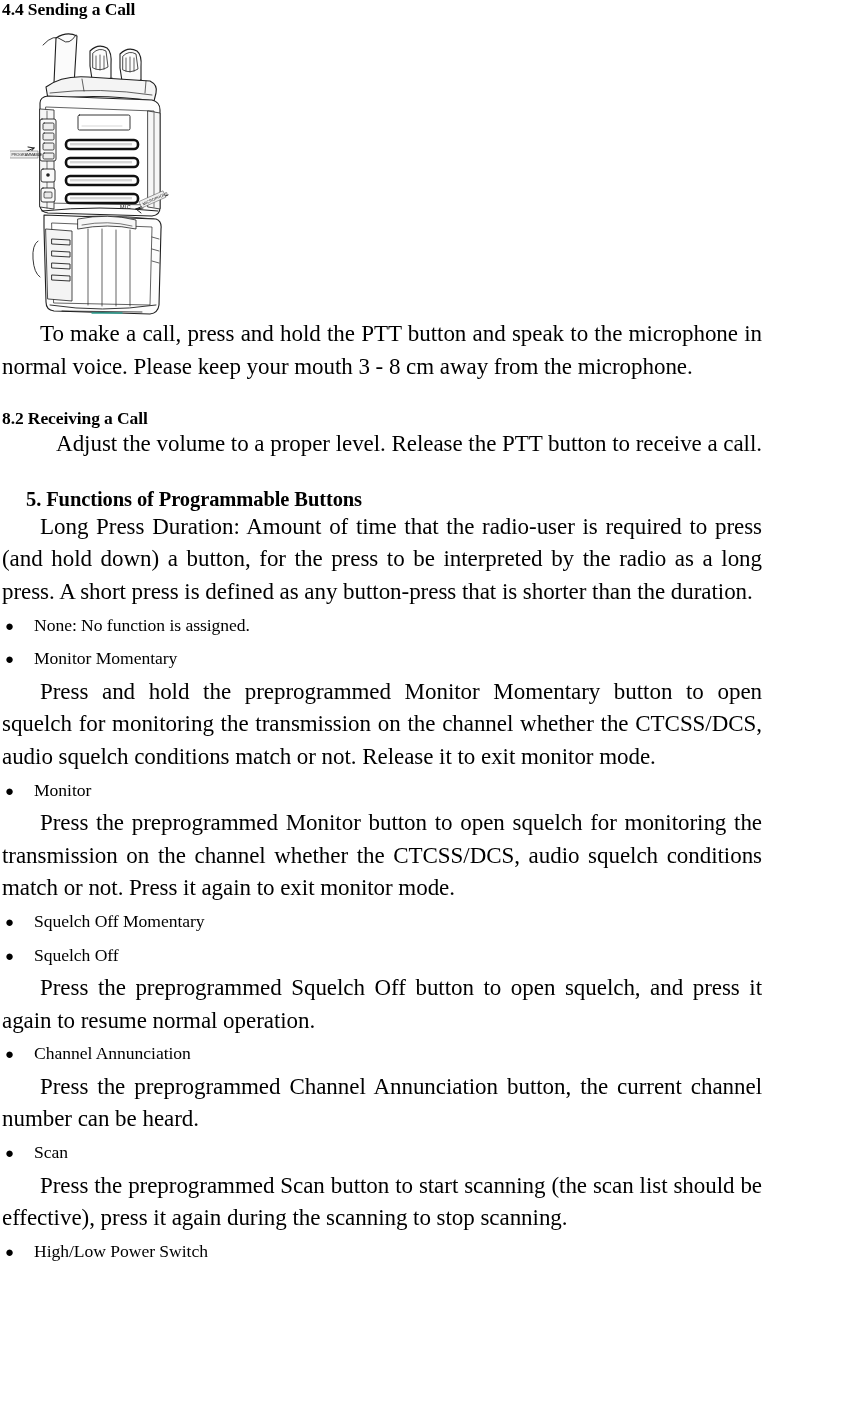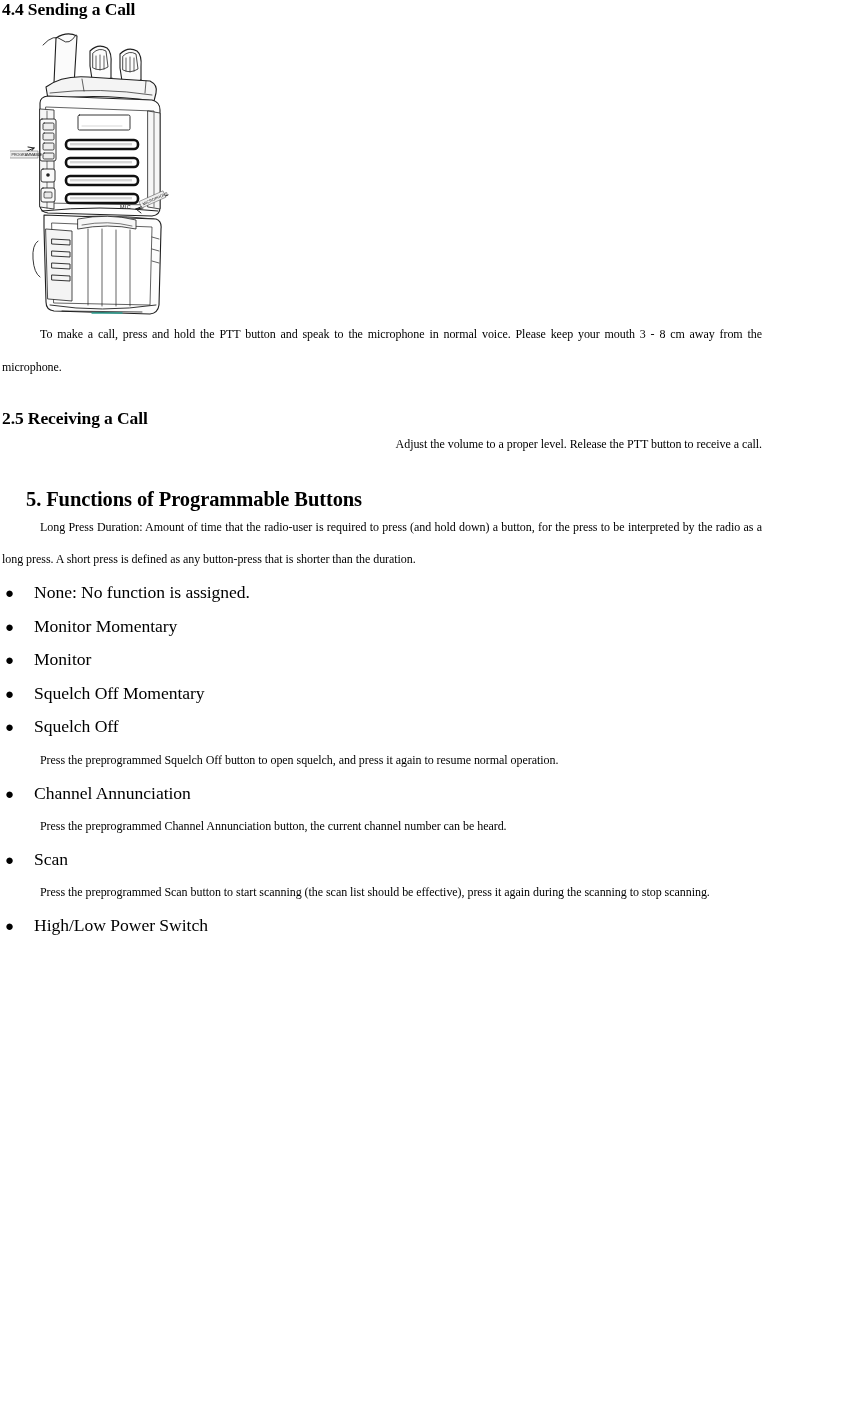--- a/index.html
+++ b/index.html
@@ -34,21 +34,21 @@
     letter-spacing: -0.1px;
   }
   h2.sec-heading.big {
     font-size: 20.5px;
     line-height: 24px;
     margin-left: 24px;
   }
 
   
   p.body {
-    font-size: 12px;
+    font-size: 23px;
     line-height: 32.6px;
     margin: 0;
     padding: 0;
     text-align: justify;
     text-justify: inter-word;
     letter-spacing: -0.05px;
   }
   p.body.indent {
     text-indent: 38px;
   }
@@ -201,21 +201,21 @@
         <path d="M52 288 L132 289" stroke-width="0.8"></path>
         <path d="M82 290 L112 290" stroke="#2a9d8f" stroke-width="1.4"></path>
       </g>
     </svg>
   </div>
 
   <p class="body indent">To make a call, press and hold the PTT button and speak to the microphone in normal voice. Please keep your mouth 3 - 8 cm away from the microphone.</p>
 
   <div class="gap-md"></div>
 
-  <h2 class="sec-heading">2.5 Receiving a Call</h2>
+  <h2 class="sec-heading">8.2 Receiving a Call</h2>
   <p class="body indent nojust">Adjust the volume to a proper level. Release the PTT button to receive a call.</p>
 
   <div class="gap-md"></div>
 
   <h2 class="sec-heading big">5. Functions of Programmable Buttons</h2>
 
   <p class="body indent">
     <b>Long Press Duration:</b><span> Amount of time that the radio-user is required to press (and hold down) a button, for the press to be interpreted by the radio as a long press. A short press is defined as any button-press that is shorter than the duration.</span>
   </p>
 
@@ -224,25 +224,27 @@
 
     <div class="bullet-row">
       <span class="bullet-mark">●</span>
       <span class="bullet-text">None: No function is assigned.</span>
     </div>
 
     <div class="bullet-row">
       <span class="bullet-mark">●</span>
       <span class="bullet-text">Monitor Momentary</span>
     </div>
+    <p class="body indent">Press and hold the preprogrammed Monitor Momentary button to open squelch for monitoring the transmission on the channel whether the CTCSS/DCS, audio squelch conditions match or not. Release it to exit monitor mode.</p>
 
     <div class="bullet-row">
       <span class="bullet-mark">●</span>
       <span class="bullet-text">Monitor</span>
     </div>
+    <p class="body indent">Press the preprogrammed Monitor button to open squelch for monitoring the transmission on the channel whether the CTCSS/DCS, audio squelch conditions match or not. Press it again to exit monitor mode.</p>
 
     <div class="bullet-row">
       <span class="bullet-mark">●</span>
       <span class="bullet-text">Squelch Off Momentary</span>
     </div>
 
     <div class="bullet-row">
       <span class="bullet-mark">●</span>
       <span class="bullet-text">Squelch Off</span>
     </div>

